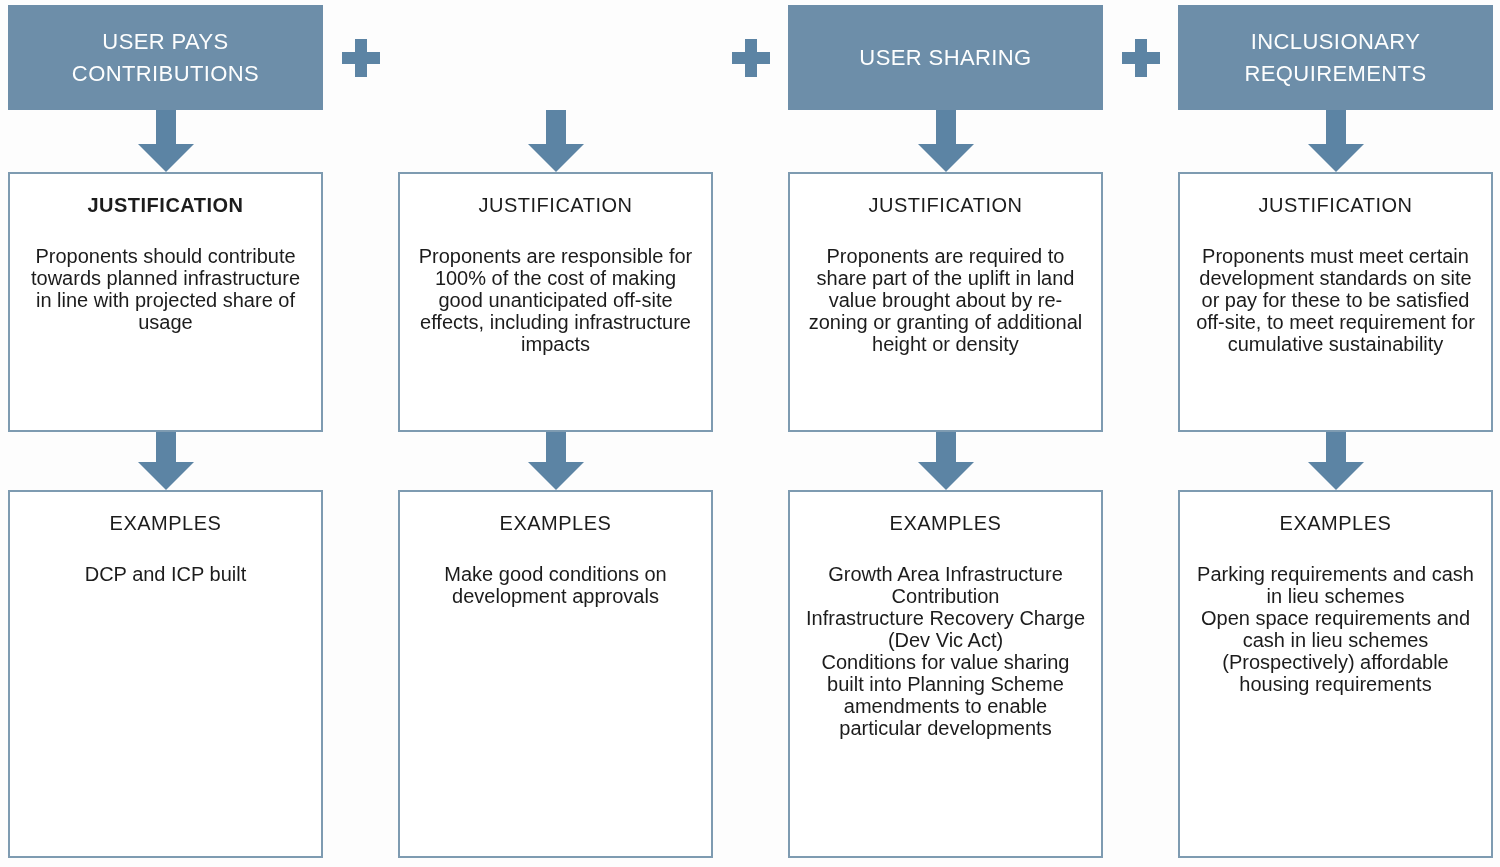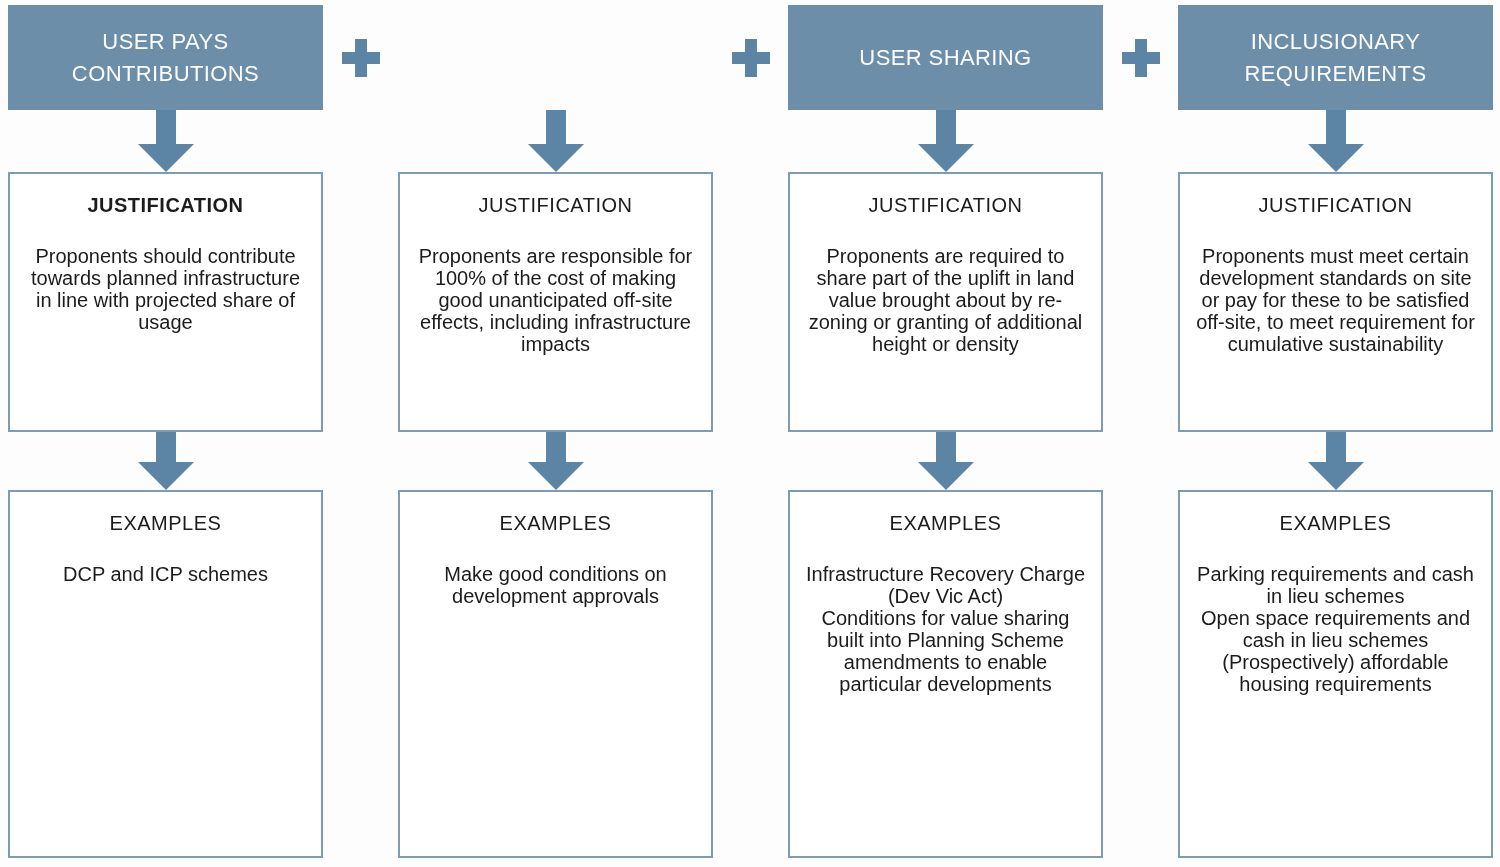--- a/index.html
+++ b/index.html
@@ -120,21 +120,21 @@
     <div class="box-title bold">JUSTIFICATION</div>
     <div class="box-body">Proponents should contribute towards planned infrastructure in line with projected share of usage</div>
   </div>
   <div class="arrow-cell col1 ra2">
     <div class="arrow-shaft"></div>
     <div class="arrow-head"></div>
   </div>
   <div class="white-box col1 re">
     <div class="box-title">EXAMPLES</div>
     <div class="box-body">
-      <div class="example-item">DCP and ICP schemes</div>
+      <div class="example-item">DCP and ICP built</div>
     </div>
   </div>
 
   <div class="plus-cell gap1 rh">
     <div class="plus"></div>
   </div>
 
   <div class="arrow-cell col2 ra1">
     <div class="arrow-shaft"></div>
     <div class="arrow-head"></div>
@@ -169,20 +169,21 @@
     <div class="box-title">JUSTIFICATION</div>
     <div class="box-body">Proponents are required to share part of the uplift in land value brought about by re-zoning or granting of additional height or density</div>
   </div>
   <div class="arrow-cell col3 ra2">
     <div class="arrow-shaft"></div>
     <div class="arrow-head"></div>
   </div>
   <div class="white-box col3 re">
     <div class="box-title">EXAMPLES</div>
     <div class="box-body">
+      <div class="example-item">Growth Area Infrastructure Contribution</div>
       <div class="example-item">Infrastructure Recovery Charge (Dev Vic Act)</div>
       <div class="example-item">Conditions for value sharing built into Planning Scheme amendments to enable particular developments</div>
     </div>
   </div>
 
   <div class="plus-cell gap3 rh">
     <div class="plus"></div>
   </div>
 
   <div class="header-box col4 rh">

